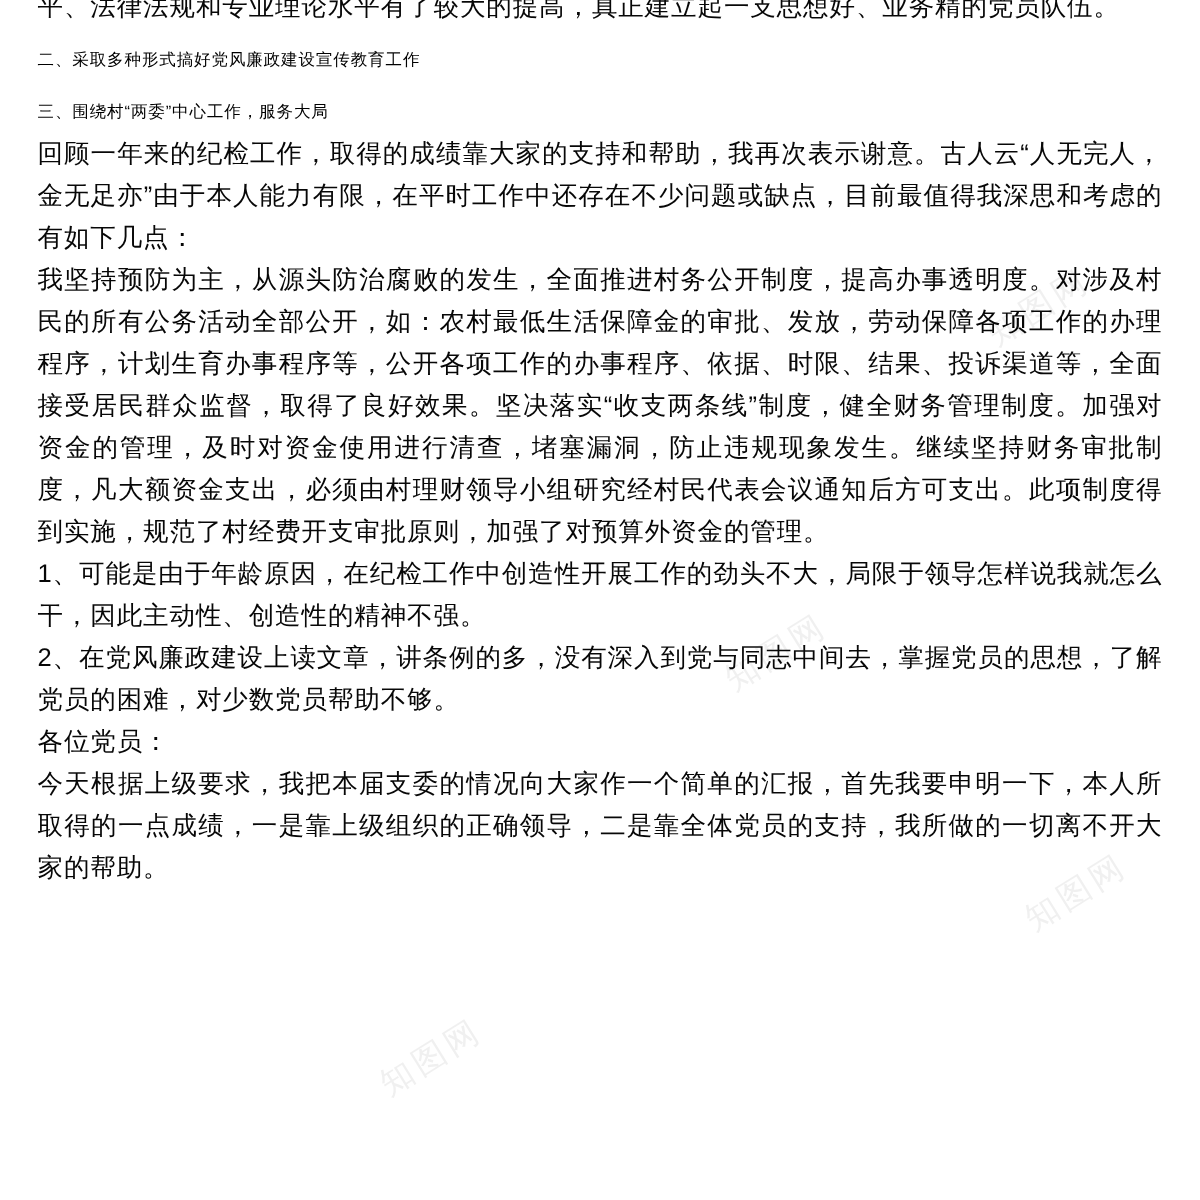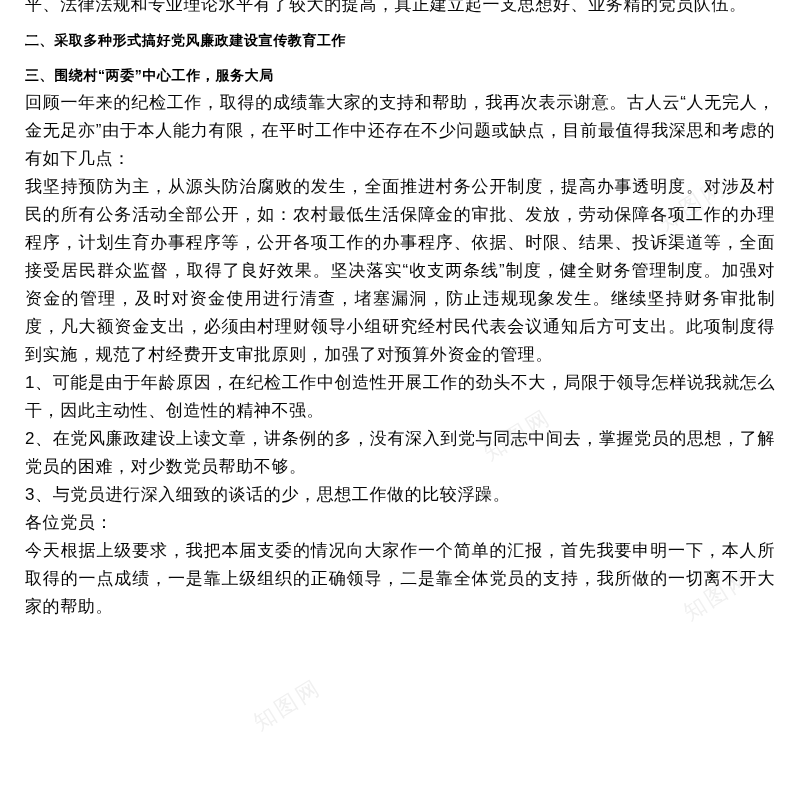--- a/index.html
+++ b/index.html
@@ -21,23 +21,23 @@
     z-index: 1;
   }
   p.body {
     font-size: 17px;
     line-height: 28px;
     text-align: justify;
     letter-spacing: 0.6px;
     color: #070707;
   }
   p.heading {
-    font-size: 14px;
+    font-size: 11px;
     line-height: 28px;
-    font-weight: 700;
+    font-weight: 400;
     margin-top: 7px;
     letter-spacing: 0.6px;
     color: #000000;
   }
   .watermark {
     position: absolute;
     z-index: 0;
     color: rgba(130, 130, 130, 0.12);
     font-size: 22px;
     letter-spacing: 3px;
@@ -62,18 +62,17 @@
   <span class="watermark wm-4">知图网</span>
 
   <div class="content">
     <p class="body">平、法律法规和专业理论水平有了较大的提高，真正建立起一支思想好、业务精的党员队伍。</p>
     <p class="heading">二、采取多种形式搞好党风廉政建设宣传教育工作</p>
     <p class="heading">三、围绕村“两委”中心工作，服务大局</p>
     <p class="body">回顾一年来的纪检工作，取得的成绩靠大家的支持和帮助，我再次表示谢意。古人云“人无完人，金无足亦”由于本人能力有限，在平时工作中还存在不少问题或缺点，目前最值得我深思和考虑的有如下几点：</p>
     <p class="body">我坚持预防为主，从源头防治腐败的发生，全面推进村务公开制度，提高办事透明度。对涉及村民的所有公务活动全部公开，如：农村最低生活保障金的审批、发放，劳动保障各项工作的办理程序，计划生育办事程序等，公开各项工作的办事程序、依据、时限、结果、投诉渠道等，全面接受居民群众监督，取得了良好效果。坚决落实“收支两条线”制度，健全财务管理制度。加强对资金的管理，及时对资金使用进行清查，堵塞漏洞，防止违规现象发生。继续坚持财务审批制度，凡大额资金支出，必须由村理财领导小组研究经村民代表会议通知后方可支出。此项制度得到实施，规范了村经费开支审批原则，加强了对预算外资金的管理。</p>
     <p class="body">1、可能是由于年龄原因，在纪检工作中创造性开展工作的劲头不大，局限于领导怎样说我就怎么干，因此主动性、创造性的精神不强。</p>
     <p class="body">2、在党风廉政建设上读文章，讲条例的多，没有深入到党与同志中间去，掌握党员的思想，了解党员的困难，对少数党员帮助不够。</p>
-    <p class="body">3、与党员进行深入细致的谈话的少，思想工作做的比较浮躁。</p>
     <p class="body">各位党员：</p>
     <p class="body">今天根据上级要求，我把本届支委的情况向大家作一个简单的汇报，首先我要申明一下，本人所取得的一点成绩，一是靠上级组织的正确领导，二是靠全体党员的支持，我所做的一切离不开大家的帮助。</p>
   </div>
 
 </div>
 
 </body></html>

